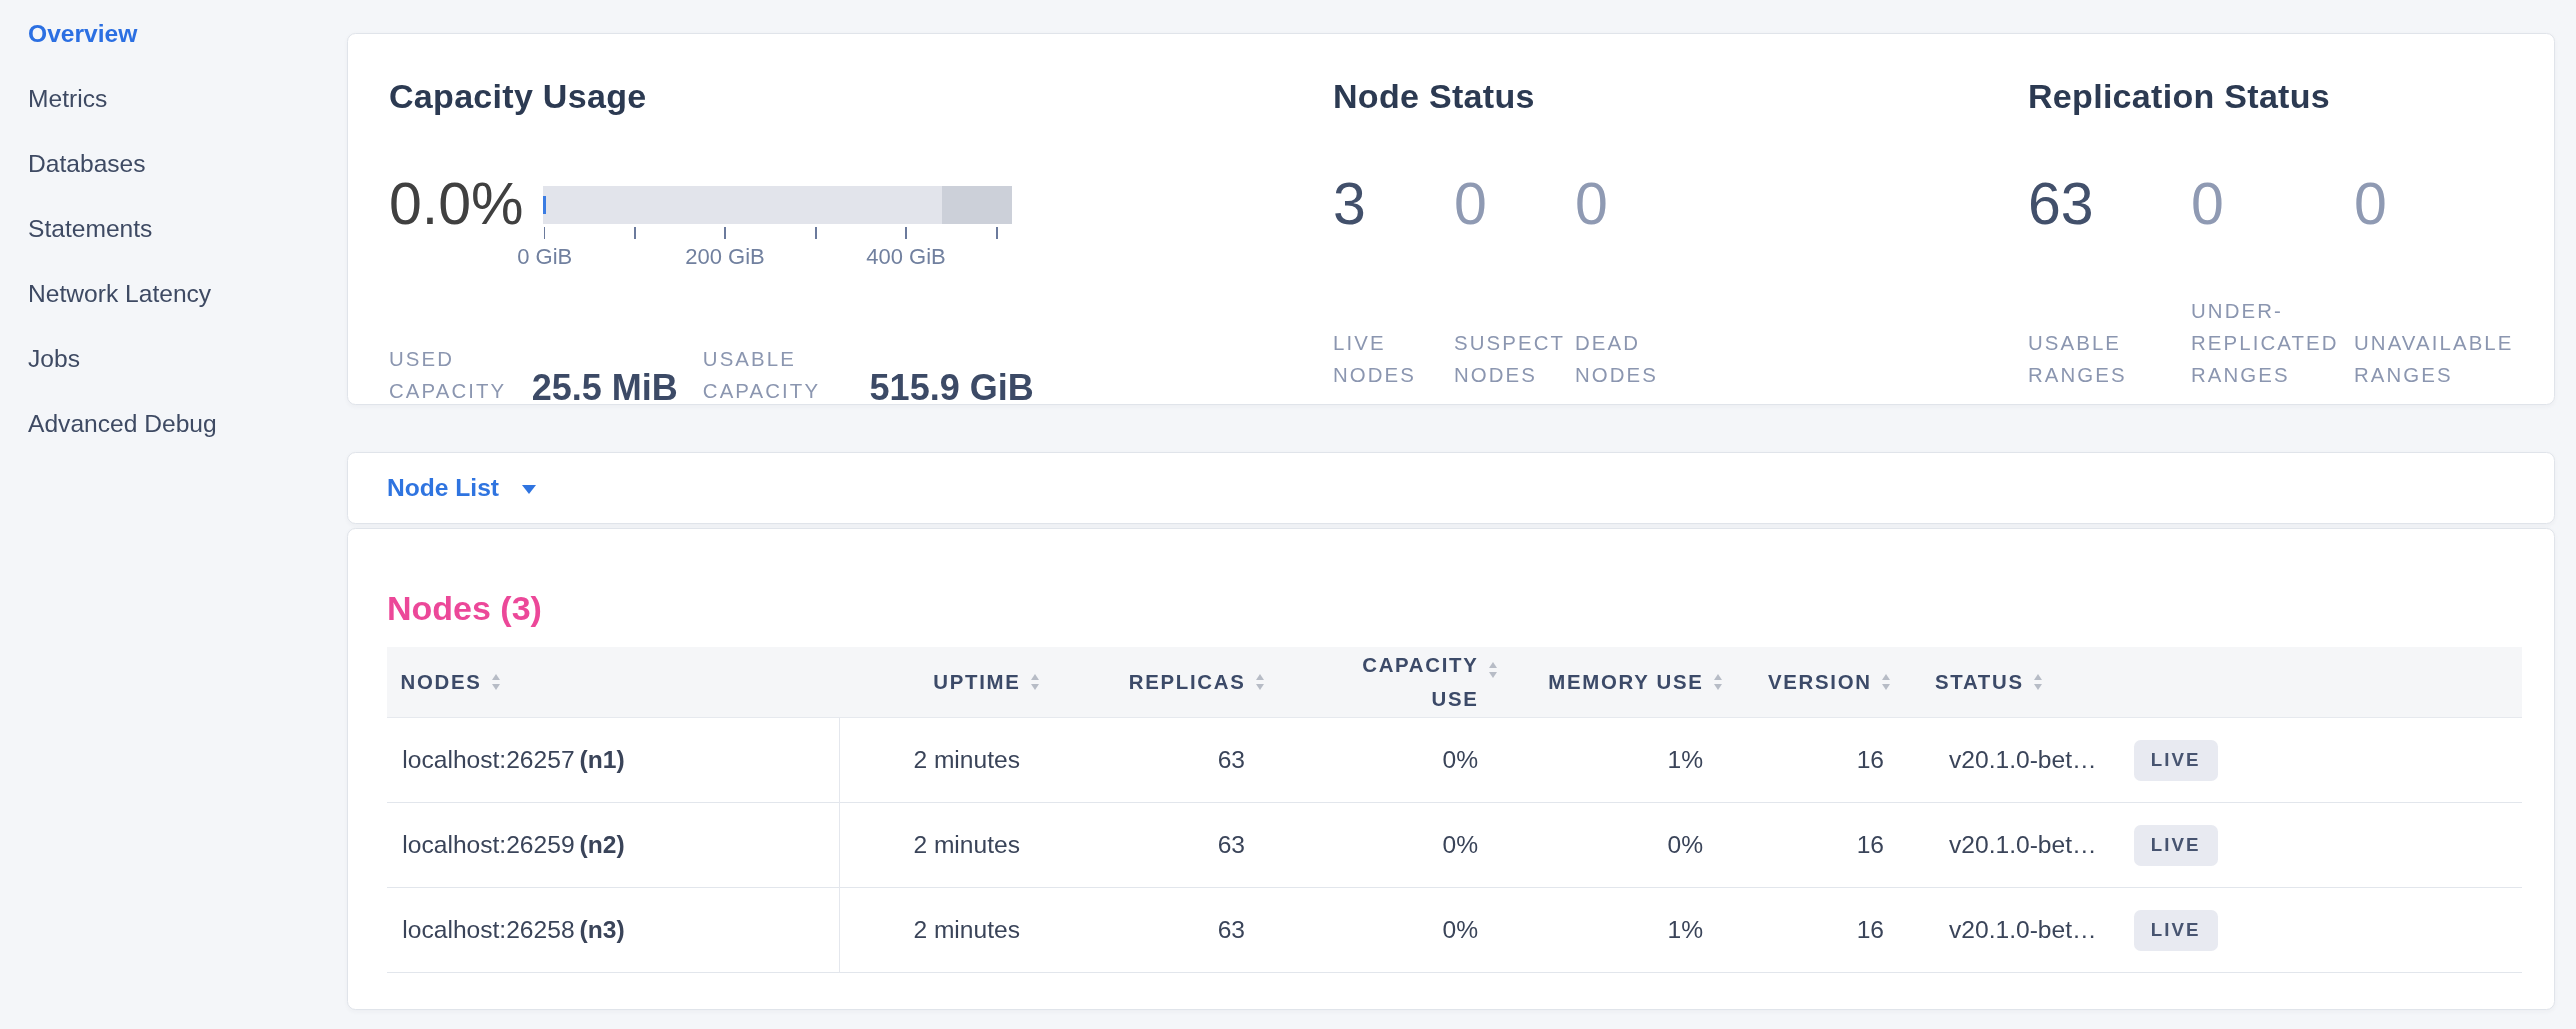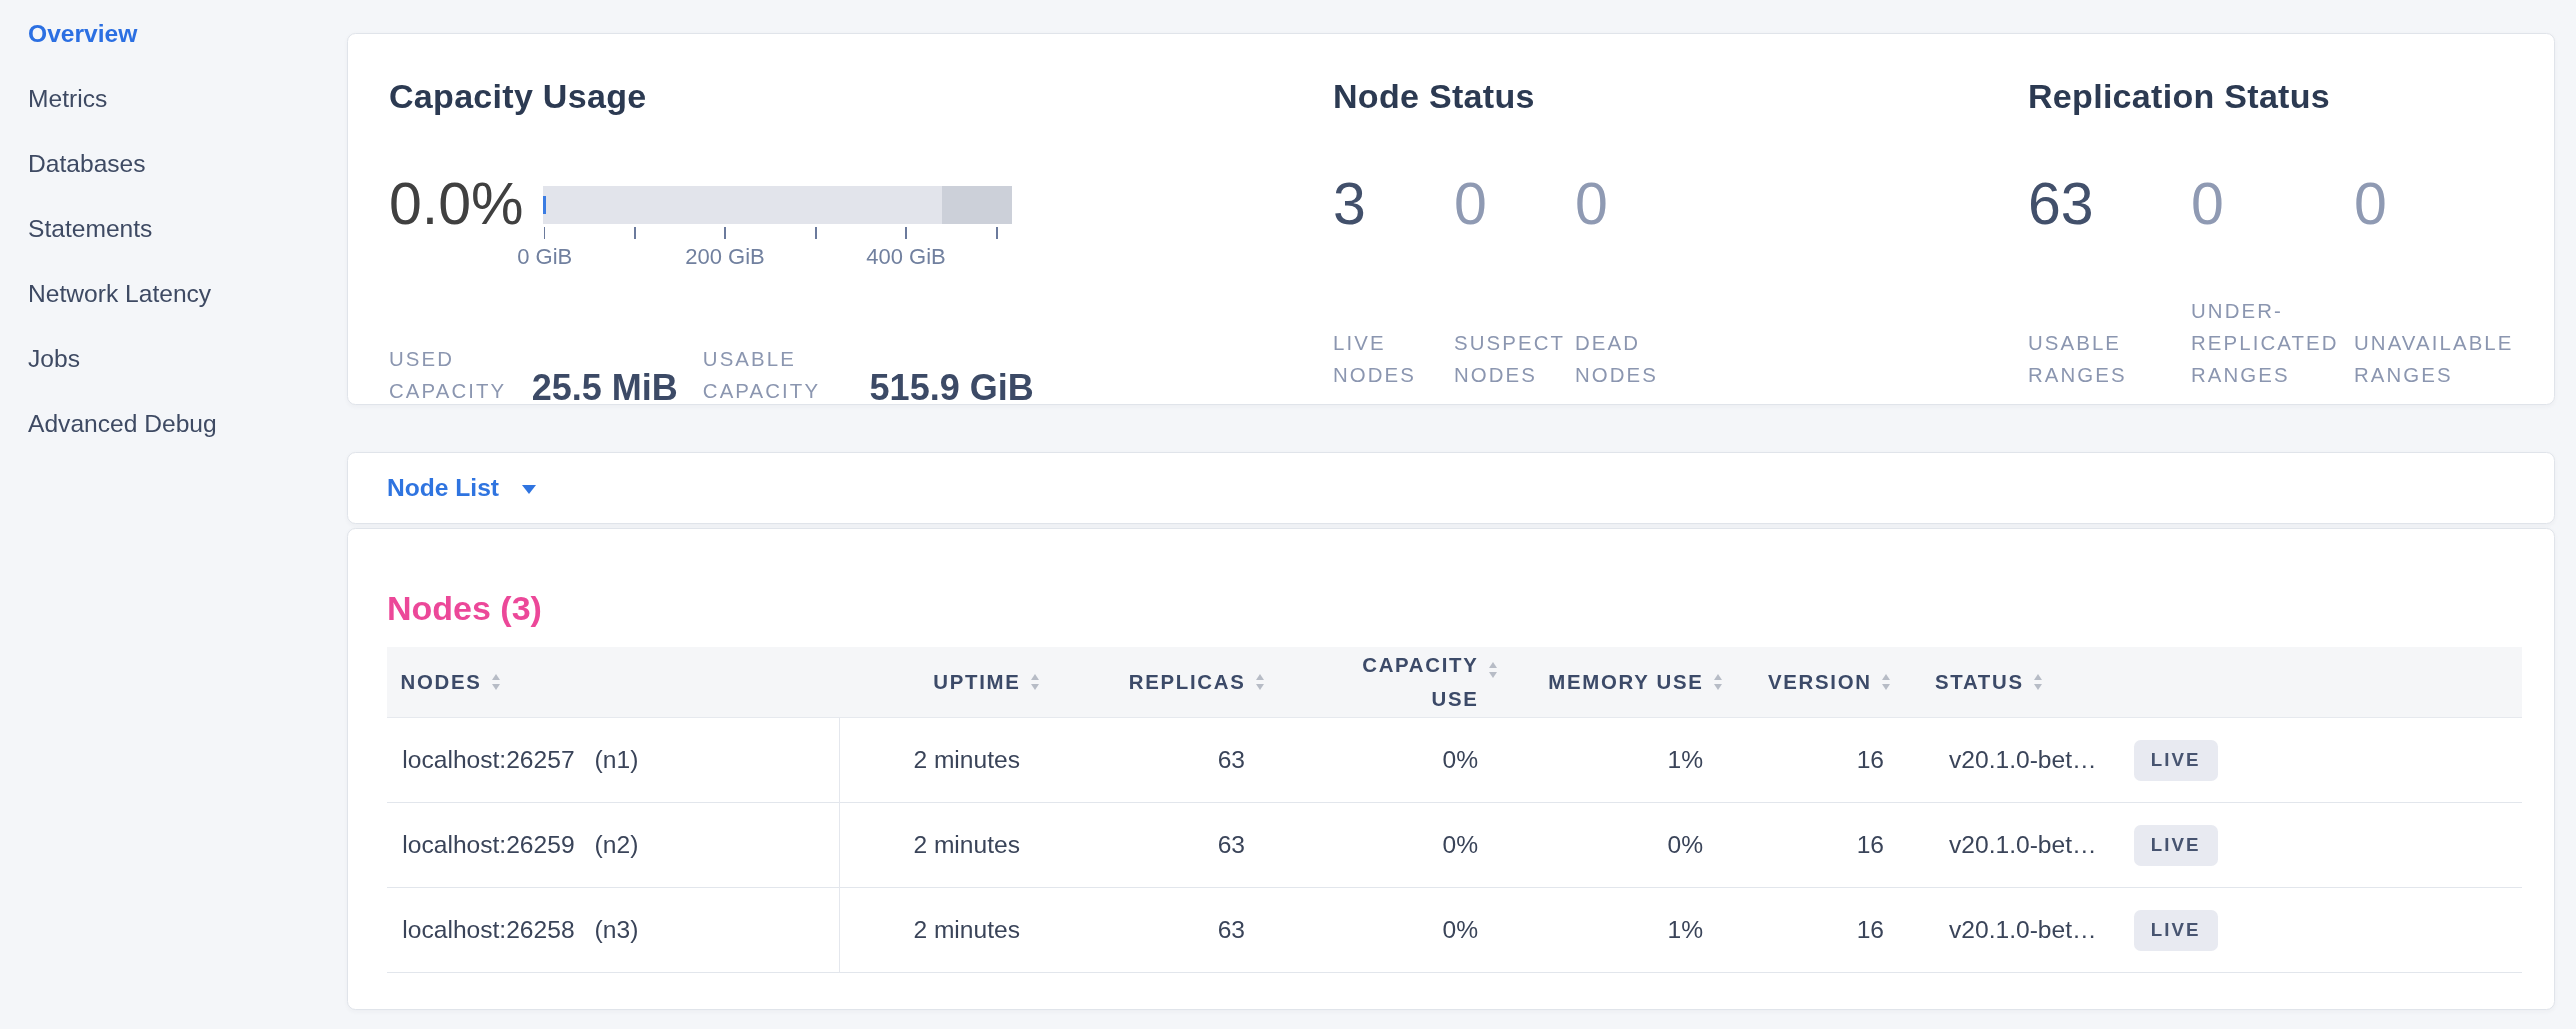--- a/index.html
+++ b/index.html
@@ -69,21 +69,21 @@
   .sort-arrows { display:inline-flex; flex-direction:column; align-items:center; margin-left:10.2px; }
   .sort-arrows .up   { width:0;height:0;border-left:4.2px solid transparent;border-right:4.2px solid transparent;border-bottom:6px solid #b7bcc6; }
   .sort-arrows .down { width:0;height:0;margin-top:3.4px;border-left:4.2px solid transparent;border-right:4.2px solid transparent;border-top:6px solid #b7bcc6; }
   .th.wrap-cell .sort-arrows { align-self:flex-start; margin-top:15.3px; }
   .tbl-body { position:relative; }
   .col-divider { position:absolute; left:452px; top:0; width:0.8px; height:255px; background:#e4e7ed; }
   .tr { height:85px; border-bottom:0.8px solid #e2e6ec; cursor:pointer; }
   .td { display:flex; align-items:center; font-size:24.6px; color:#3a4459; white-space:nowrap; }
   .td.al { padding-left:15.3px; } .td.ar { justify-content:flex-end; padding-right:34px; }
   .td.pl36 { padding-left:31px; } .td.pl20 { padding-left:18.7px; }
-  .node-name { font-weight:400; margin-left:20px; }
+  .node-name { font-weight:700; margin-left:5px; }
   .status-badge { display:inline-flex; align-items:center; height:41px; padding:0 17px;
                   background:#e8eaf1; border-radius:6.8px; color:#475470;
                   font-size:18.7px; font-weight:700; letter-spacing:2.1px; }
 </style>
 </head>
 <body>
 
 <nav class="sidebar">
   <div class="side-item active">Overview</div>
   <div class="side-item">Metrics</div>

